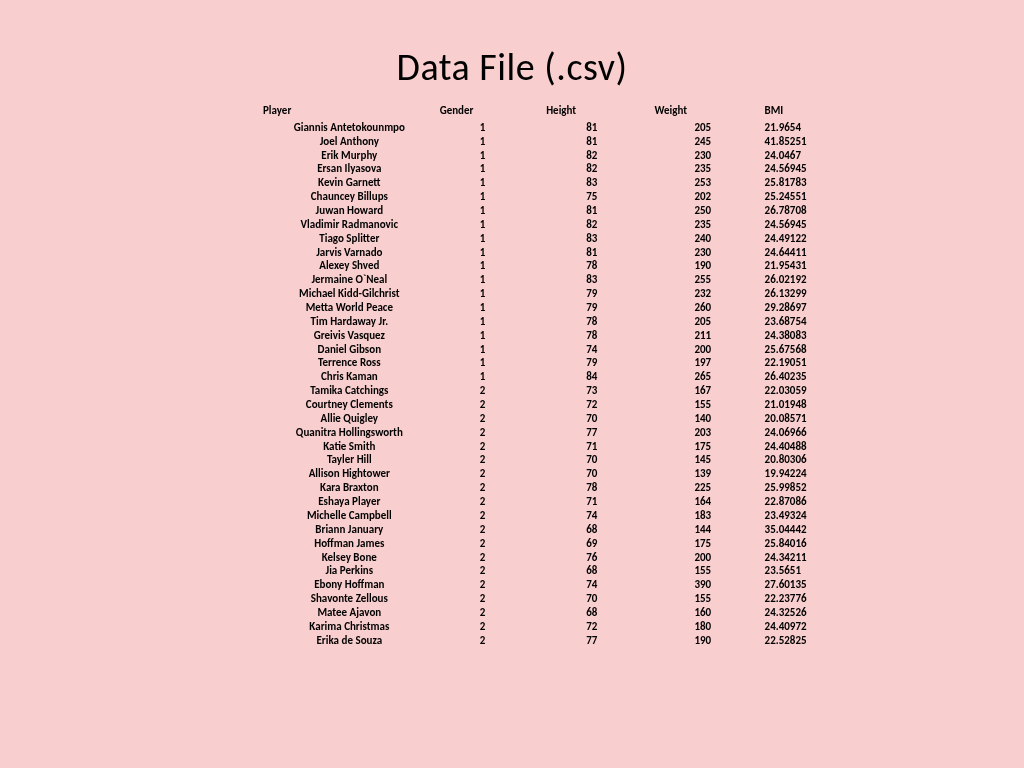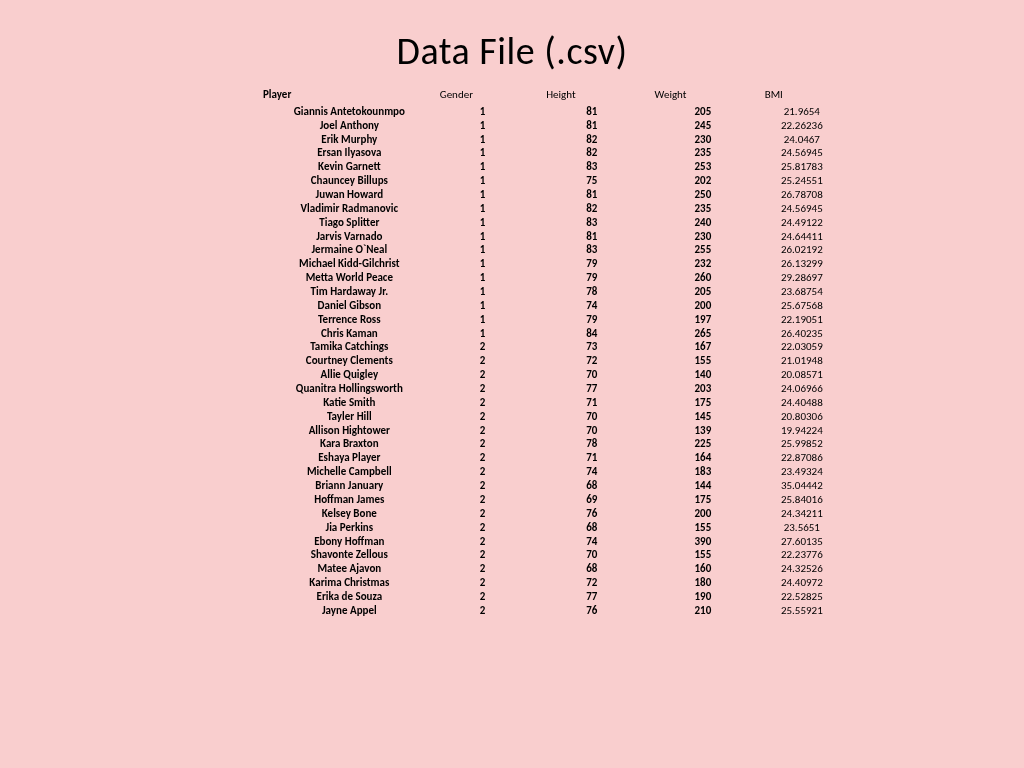--- a/index.html
+++ b/index.html
@@ -15,38 +15,38 @@
   .slide {
     width: 1024px;
     height: 768px;
     position: relative;
     box-sizing: border-box;
   }
   .title {
     text-align: center;
     font-size: 38px;
     font-weight: 400;
-    padding-top: 28px;
+    padding-top: 44px;
     padding-bottom: 14px;
     letter-spacing: 0.5px;
   }
   .table-wrap {
     margin: 0 auto;
     width: 580px;
   }
   table {
     border-collapse: collapse;
     width: 100%;
     font-size: 11px;
     line-height: 1.26;
     margin-left: 41px;
   }
   th {
     text-align: left;
-    font-weight: 400;
+    font-weight: 700;
     padding: 0 4px 3px 0;
   }
   td {
     padding: 0 4px 0 0;
     vertical-align: top;
   }
   .col-player { width: 220px; text-align: center; font-weight: 700;}
   .col-gender { width: 90px; text-align: left; }
   .col-height { width: 90px; text-align: left; }
   .col-weight { width: 90px; text-align: left; }
@@ -54,21 +54,21 @@
   th.col-player,
   th.col-gender,
   th.col-height,
   th.col-weight,
   th.col-bmi { text-align: left; }
   th.col-gender { padding-left: 0; }
   th.col-bmi { text-align: left; }
   tbody td.col-gender,
   tbody td.col-height,
   tbody td.col-weight { text-align: left; padding-left: 40px; font-weight:700;}
-  tbody td.col-bmi { text-align: center; font-weight:400;}
+  tbody td.col-bmi { text-align: left; font-weight:700;}
 </style>
 </head>
 <body>
 
 <div class="slide">
   <div class="title">Data File (.csv)</div>
   <div class="table-wrap">
     <table>
       <thead>
         <tr>
@@ -85,21 +85,21 @@
             <td class="col-gender">1</td>
             <td class="col-height">81</td>
             <td class="col-weight">205</td>
             <td class="col-bmi">21.9654</td>
           </tr>
           <tr>
             <td class="col-player">Joel Anthony</td>
             <td class="col-gender">1</td>
             <td class="col-height">81</td>
             <td class="col-weight">245</td>
-            <td class="col-bmi">22.26236</td>
+            <td class="col-bmi">41.85251</td>
           </tr>
           <tr>
             <td class="col-player">Erik Murphy</td>
             <td class="col-gender">1</td>
             <td class="col-height">82</td>
             <td class="col-weight">230</td>
             <td class="col-bmi">24.0467</td>
           </tr>
           <tr>
             <td class="col-player">Ersan Ilyasova</td>
@@ -144,20 +144,27 @@
             <td class="col-bmi">24.49122</td>
           </tr>
           <tr>
             <td class="col-player">Jarvis Varnado</td>
             <td class="col-gender">1</td>
             <td class="col-height">81</td>
             <td class="col-weight">230</td>
             <td class="col-bmi">24.64411</td>
           </tr>
           <tr>
+            <td class="col-player">Alexey Shved</td>
+            <td class="col-gender">1</td>
+            <td class="col-height">78</td>
+            <td class="col-weight">190</td>
+            <td class="col-bmi">21.95431</td>
+          </tr>
+          <tr>
             <td class="col-player">Jermaine O`Neal</td>
             <td class="col-gender">1</td>
             <td class="col-height">83</td>
             <td class="col-weight">255</td>
             <td class="col-bmi">26.02192</td>
           </tr>
           <tr>
             <td class="col-player">Michael Kidd-Gilchrist</td>
             <td class="col-gender">1</td>
             <td class="col-height">79</td>
@@ -172,20 +179,27 @@
             <td class="col-bmi">29.28697</td>
           </tr>
           <tr>
             <td class="col-player">Tim Hardaway Jr.</td>
             <td class="col-gender">1</td>
             <td class="col-height">78</td>
             <td class="col-weight">205</td>
             <td class="col-bmi">23.68754</td>
           </tr>
           <tr>
+            <td class="col-player">Greivis Vasquez</td>
+            <td class="col-gender">1</td>
+            <td class="col-height">78</td>
+            <td class="col-weight">211</td>
+            <td class="col-bmi">24.38083</td>
+          </tr>
+          <tr>
             <td class="col-player">Daniel Gibson</td>
             <td class="col-gender">1</td>
             <td class="col-height">74</td>
             <td class="col-weight">200</td>
             <td class="col-bmi">25.67568</td>
           </tr>
           <tr>
             <td class="col-player">Terrence Ross</td>
             <td class="col-gender">1</td>
             <td class="col-height">79</td>
@@ -324,24 +338,17 @@
             <td class="col-height">72</td>
             <td class="col-weight">180</td>
             <td class="col-bmi">24.40972</td>
           </tr>
           <tr>
             <td class="col-player">Erika de Souza</td>
             <td class="col-gender">2</td>
             <td class="col-height">77</td>
             <td class="col-weight">190</td>
             <td class="col-bmi">22.52825</td>
-          </tr>
-          <tr>
-            <td class="col-player">Jayne Appel</td>
-            <td class="col-gender">2</td>
-            <td class="col-height">76</td>
-            <td class="col-weight">210</td>
-            <td class="col-bmi">25.55921</td>
           </tr>
         </tbody>
     </table>
   </div>
 </div>
 
 </body></html>

